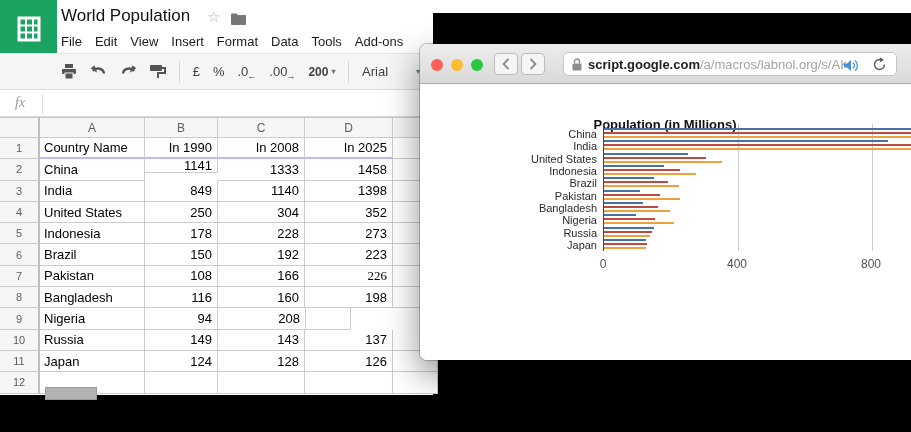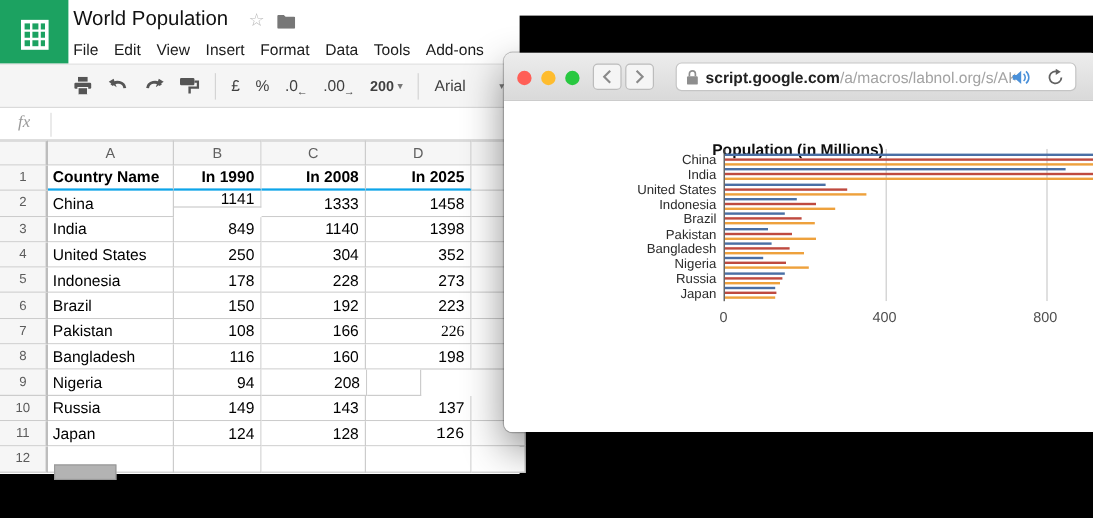--- a/index.html
+++ b/index.html
@@ -36,21 +36,21 @@
   .g-row { display: flex; }
   .g-cell {
     border-right: 1px solid #ccc; border-bottom: 1px solid #ccc;
     font-size: 13px; color: #000; overflow: hidden; white-space: nowrap;
     display: flex; align-items: center; background: #fff;
   }
   .g-hdr { background: #f6f6f6; color: #5f5f5f; font-size: 12px; justify-content: center; border-top: 1px solid #ccc; }
   .g-num { background: #f6f6f6; color: #5b5b5b; font-size: 11px; justify-content: center; border-right: 2px solid #bdbdbd; }
   .al { padding-left: 4px; }
   .ar { justify-content: flex-end; padding-right: 5px; }
-  .g-bold { font-weight: bold; border-bottom: 2px solid #0ea5e9; }
+  .g-bold { font-weight: normal; border-bottom: 2px solid #c4b5fd; }
   #h-scrollbar { position: absolute; left: 45px; top: 387px; width: 52px; height: 13px; background: #b3b3b3; border: 1px solid #9a9a9a; }
   
   #browser {
     position: absolute; left: 420px; top: 44px; width: 496px; height: 316px;
     border-radius: 7px; background: #fff;
     box-shadow: 0 14px 34px rgba(0,0,0,.45), 0 0 0 1px rgba(0,0,0,.22);
   }
   #chrome-bar {
     position: absolute; left: 0; top: 0; right: 0; height: 40px;
     background: linear-gradient(#ededed, #d9d9d9);
@@ -257,21 +257,21 @@
         <div class="g-cell ar" style="width: 73px; height: 21.3px;">149</div>
         <div class="g-cell ar" style="width: 87px; height: 21.3px;">143</div>
         <div class="g-cell ar" style="width: 88px; height: 21.3px;">137</div>
         <div class="g-cell ar" style="width: 45px; height: 21.3px;"></div>
       </div>
       <div class="g-row">
         <div class="g-cell g-num" style="width: 40px; height: 21.3px;">11</div>
         <div class="g-cell al" style="width: 105px; height: 21.3px;">Japan</div>
         <div class="g-cell ar" style="width: 73px; height: 21.3px;">124</div>
         <div class="g-cell ar" style="width: 87px; height: 21.3px;">128</div>
-        <div class="g-cell ar" style="width: 88px; height: 21.3px; font-family: Liberation Mono, monospace;">126</div>
+        <div class="g-cell ar" style="width: 88px; height: 21.3px;">126</div>
         <div class="g-cell ar" style="width: 45px; height: 21.3px;"></div>
       </div>
       <div class="g-row">
         <div class="g-cell g-num" style="width: 40px; height: 21.3px;">12</div>
         <div class="g-cell al" style="width: 105px; height: 21.3px;"></div>
         <div class="g-cell ar" style="width: 73px; height: 21.3px;"></div>
         <div class="g-cell ar" style="width: 87px; height: 21.3px;"></div>
         <div class="g-cell ar" style="width: 88px; height: 21.3px;"></div>
         <div class="g-cell ar" style="width: 45px; height: 21.3px;"></div>
       </div>

